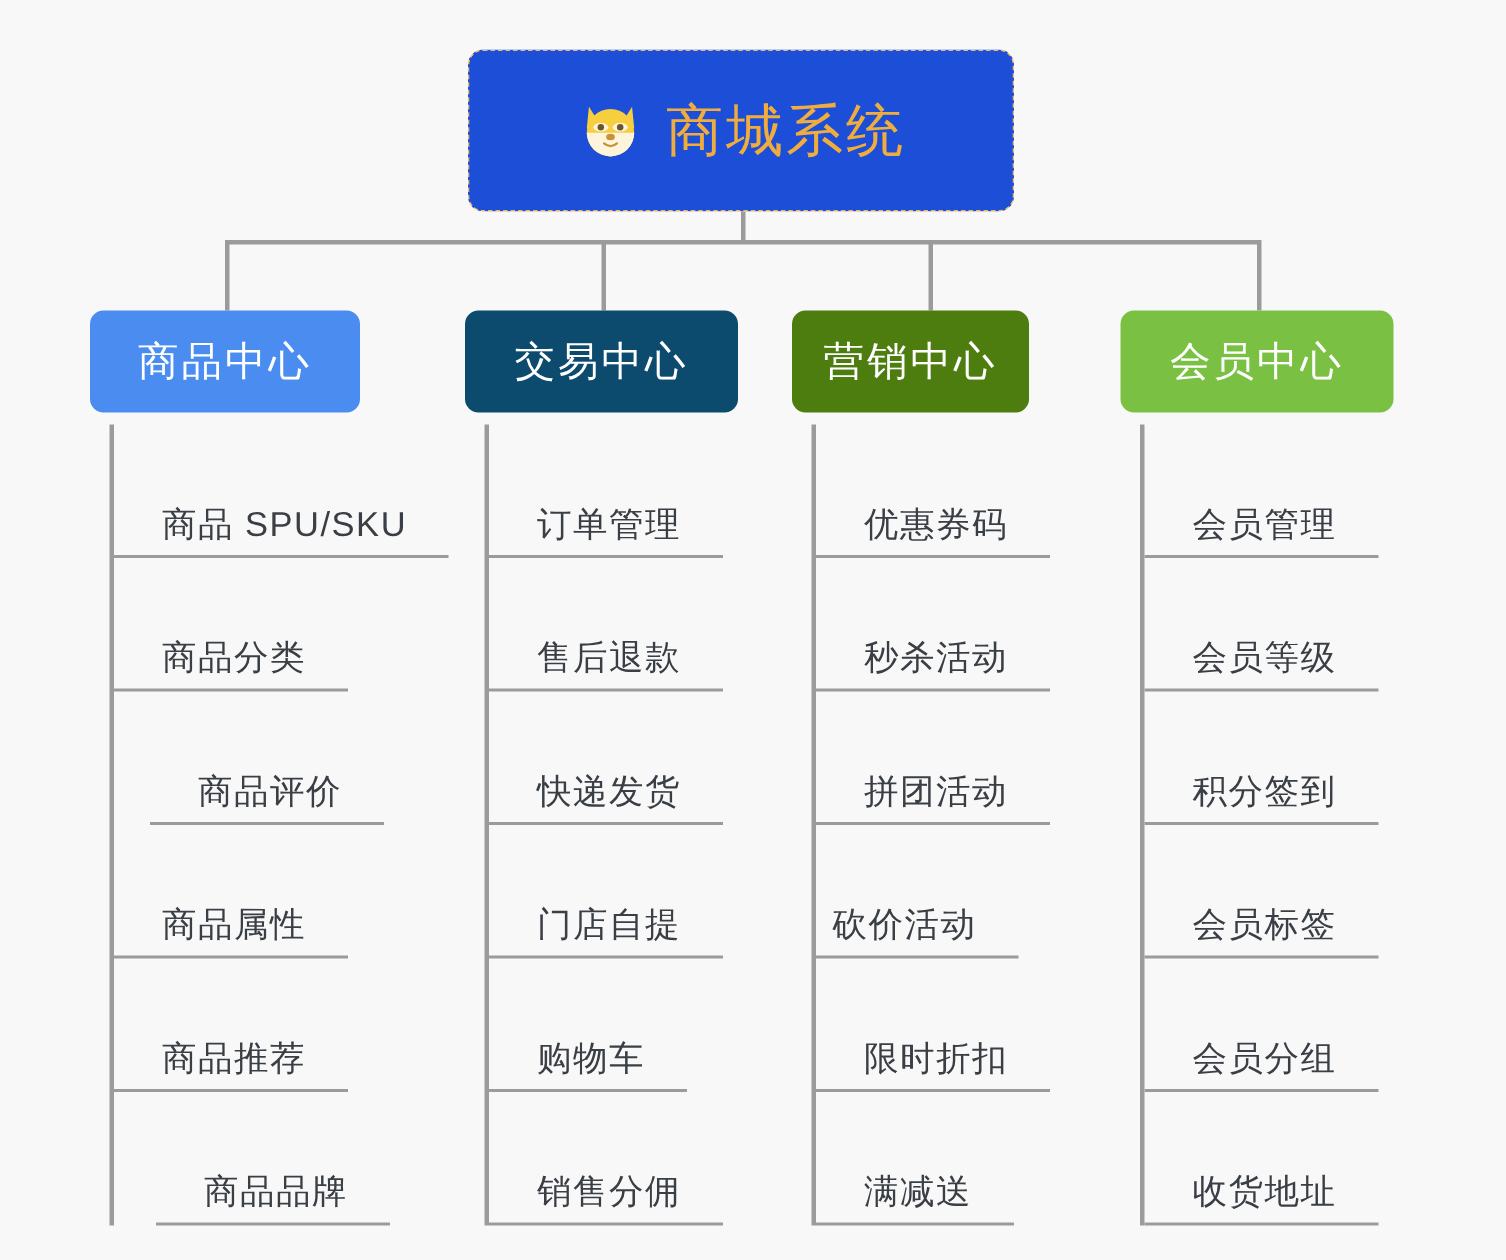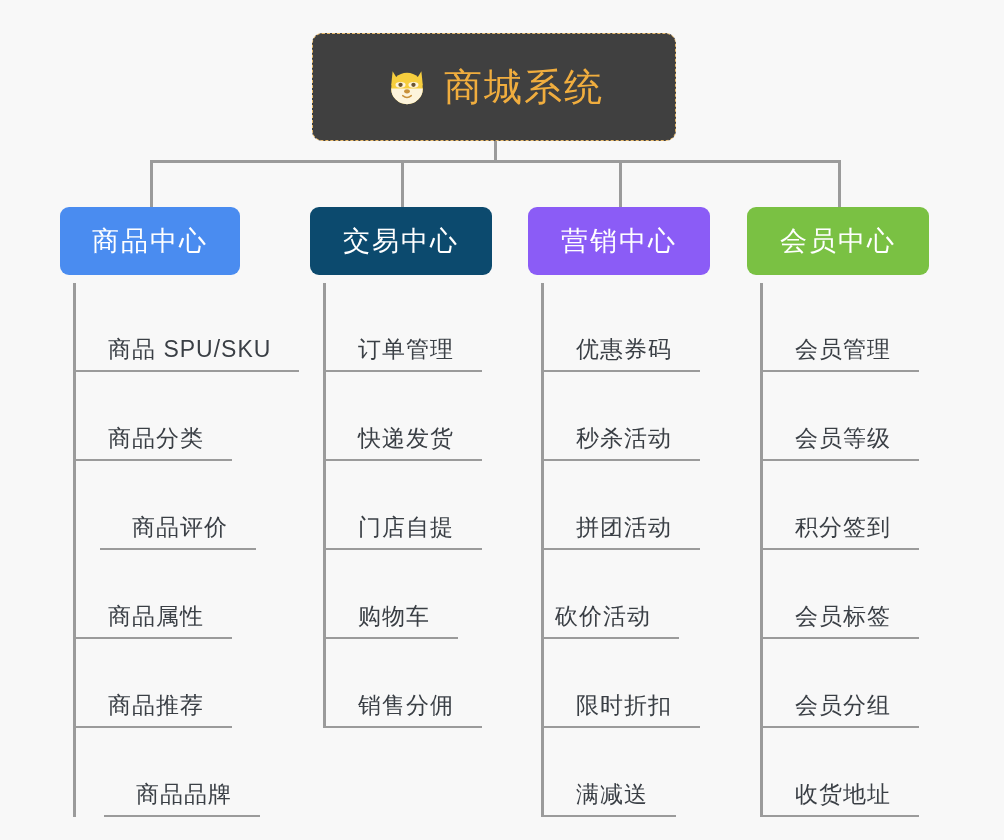--- a/index.html
+++ b/index.html
@@ -125,21 +125,21 @@
     left: -32px;
     padding-left: 32px;
     padding-right: 28px;
   }
 </style>
 </head>
 <body style="background: rgb(248, 248, 248);">
 
 <div id="mindmap">
 
-  <div class="root-node" style="background: #404040; border-color: rgb(232, 185, 106);">
+  <div class="root-node" style="background: #1d4ed8; border-color: rgb(232, 185, 106);">
     <span class="root-emoji">
       <svg viewBox="0 0 64 64" width="46" height="46" aria-hidden="true">
         <path d="M12 10 L10 30 L22 26 Z" fill="#f7ce3e"></path>
         <path d="M52 10 L54 30 L42 26 Z" fill="#f7ce3e"></path>
         <circle cx="32" cy="34" r="22" fill="#f7ce3e"></circle>
         <path d="M32 56 A22 22 0 0 1 10 34 L54 34 A22 22 0 0 1 32 56 Z" fill="#fdf4dc"></path>
         <ellipse cx="23" cy="29" rx="7" ry="4" fill="#fdf4dc"></ellipse>
         <ellipse cx="41" cy="29" rx="7" ry="4" fill="#fdf4dc"></ellipse>
         <ellipse cx="23" cy="29" rx="3" ry="3" fill="#6b5430"></ellipse>
         <ellipse cx="41" cy="29" rx="3" ry="3" fill="#6b5430"></ellipse>
@@ -179,37 +179,40 @@
   </div>
 
   <div class="branch" id="branch-1" style="left:401px;">
     <div class="branch-drop" style="background: rgb(155, 155, 155);"></div>
     <div class="branch-header" style="background: #0c4a6e; width: 182px; left: -91px;">交易中心</div>
     <div class="leaf-list" style="left: -78px; border-left-color: rgb(155, 155, 155);">
         <div class="leaf">
           <span class="leaf-text" style="border-bottom-color: rgb(155, 155, 155);">订单管理</span>
         </div>
         <div class="leaf">
+          <span class="leaf-text" style="border-bottom-color: rgb(155, 155, 155);">售后退款</span>
+        </div>
+        <div class="leaf">
           <span class="leaf-text" style="border-bottom-color: rgb(155, 155, 155);">快递发货</span>
         </div>
         <div class="leaf">
           <span class="leaf-text" style="border-bottom-color: rgb(155, 155, 155);">门店自提</span>
         </div>
         <div class="leaf">
           <span class="leaf-text" style="border-bottom-color: rgb(155, 155, 155);">购物车</span>
         </div>
         <div class="leaf">
           <span class="leaf-text" style="border-bottom-color: rgb(155, 155, 155);">销售分佣</span>
         </div>
       </div>
   </div>
 
   <div class="branch" id="branch-2" style="left:619px;">
     <div class="branch-drop" style="background: rgb(155, 155, 155);"></div>
-    <div class="branch-header" style="background: #8b5cf6; width: 182px; left: -91px;">营销中心</div>
+    <div class="branch-header" style="background: #4d7c0f; width: 158px; left: -91px;">营销中心</div>
     <div class="leaf-list" style="left: -78px; border-left-color: rgb(155, 155, 155);">
         <div class="leaf">
           <span class="leaf-text" style="border-bottom-color: rgb(155, 155, 155);">优惠券码</span>
         </div>
         <div class="leaf">
           <span class="leaf-text" style="border-bottom-color: rgb(155, 155, 155);">秒杀活动</span>
         </div>
         <div class="leaf">
           <span class="leaf-text" style="border-bottom-color: rgb(155, 155, 155);">拼团活动</span>
         </div>

